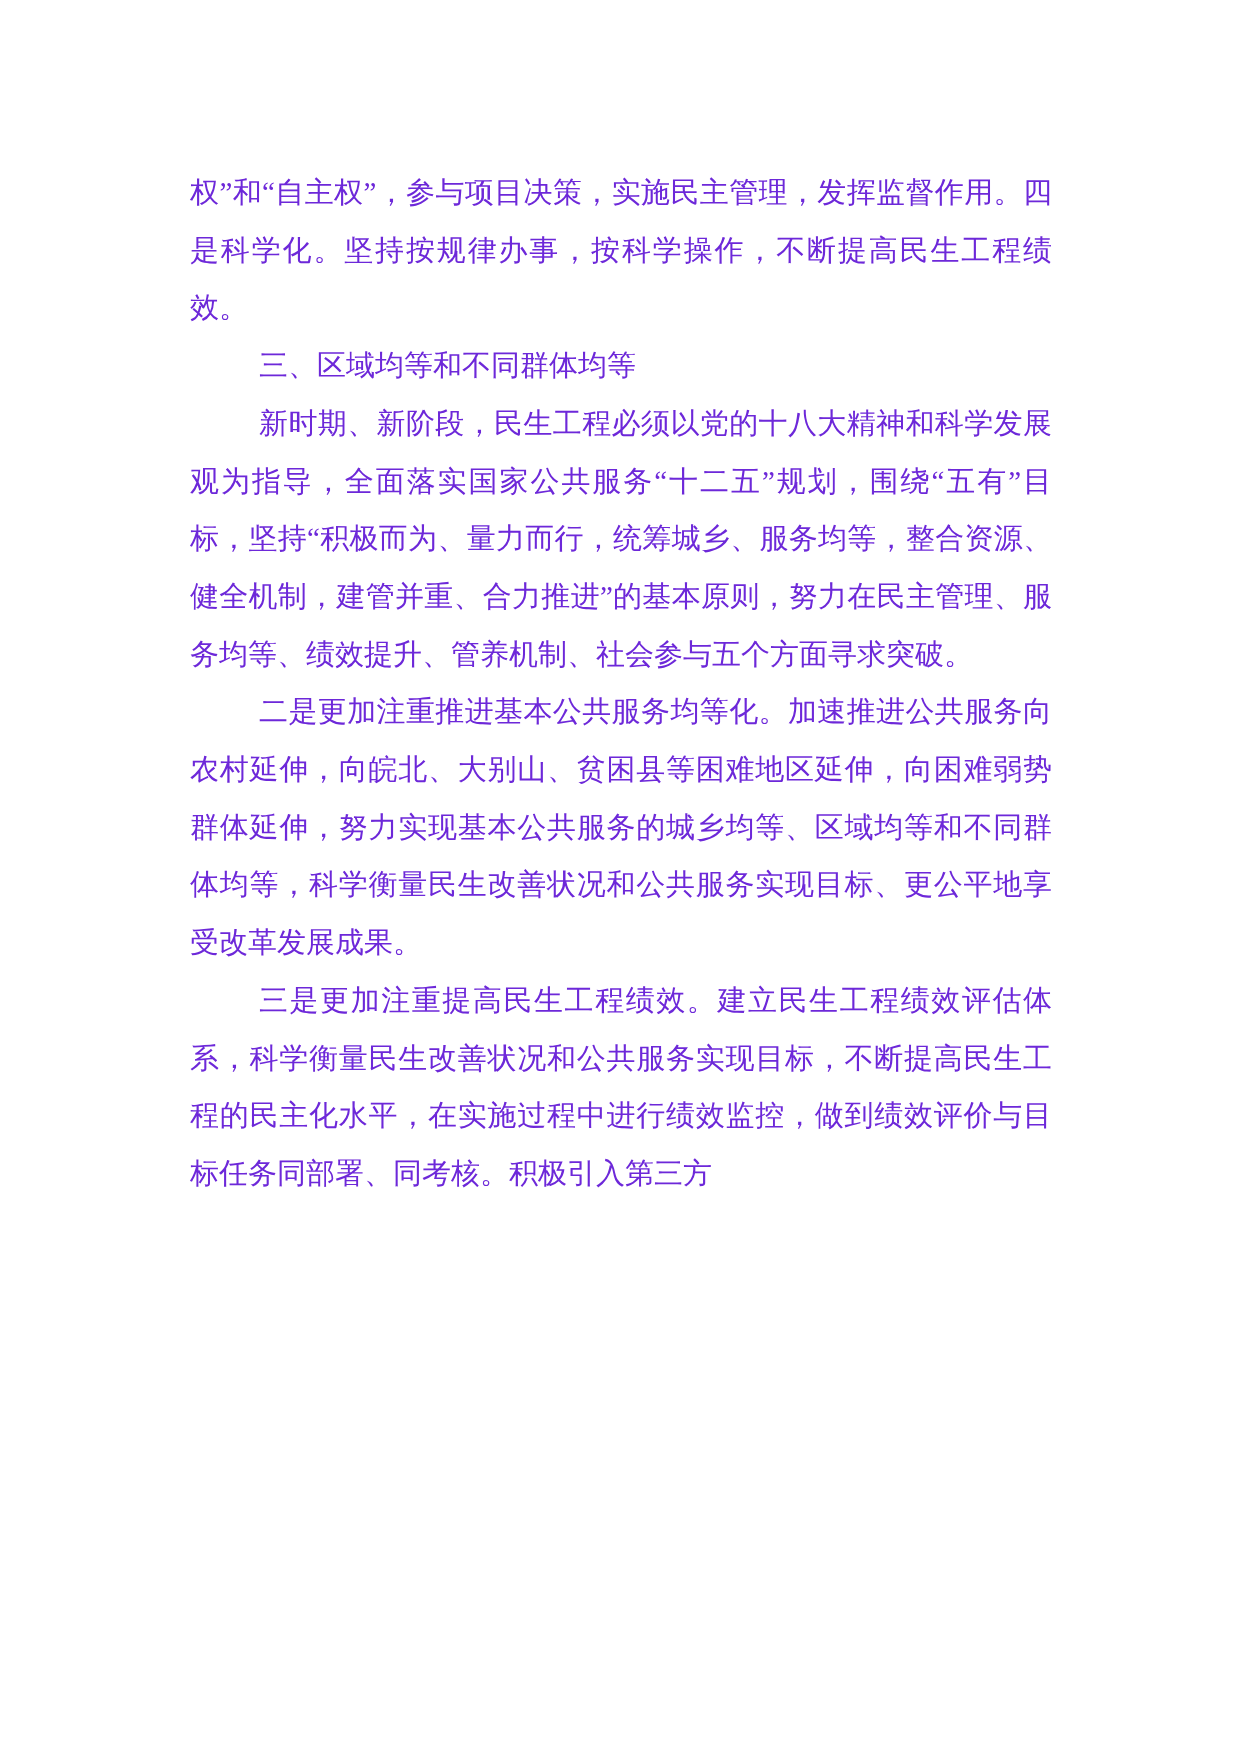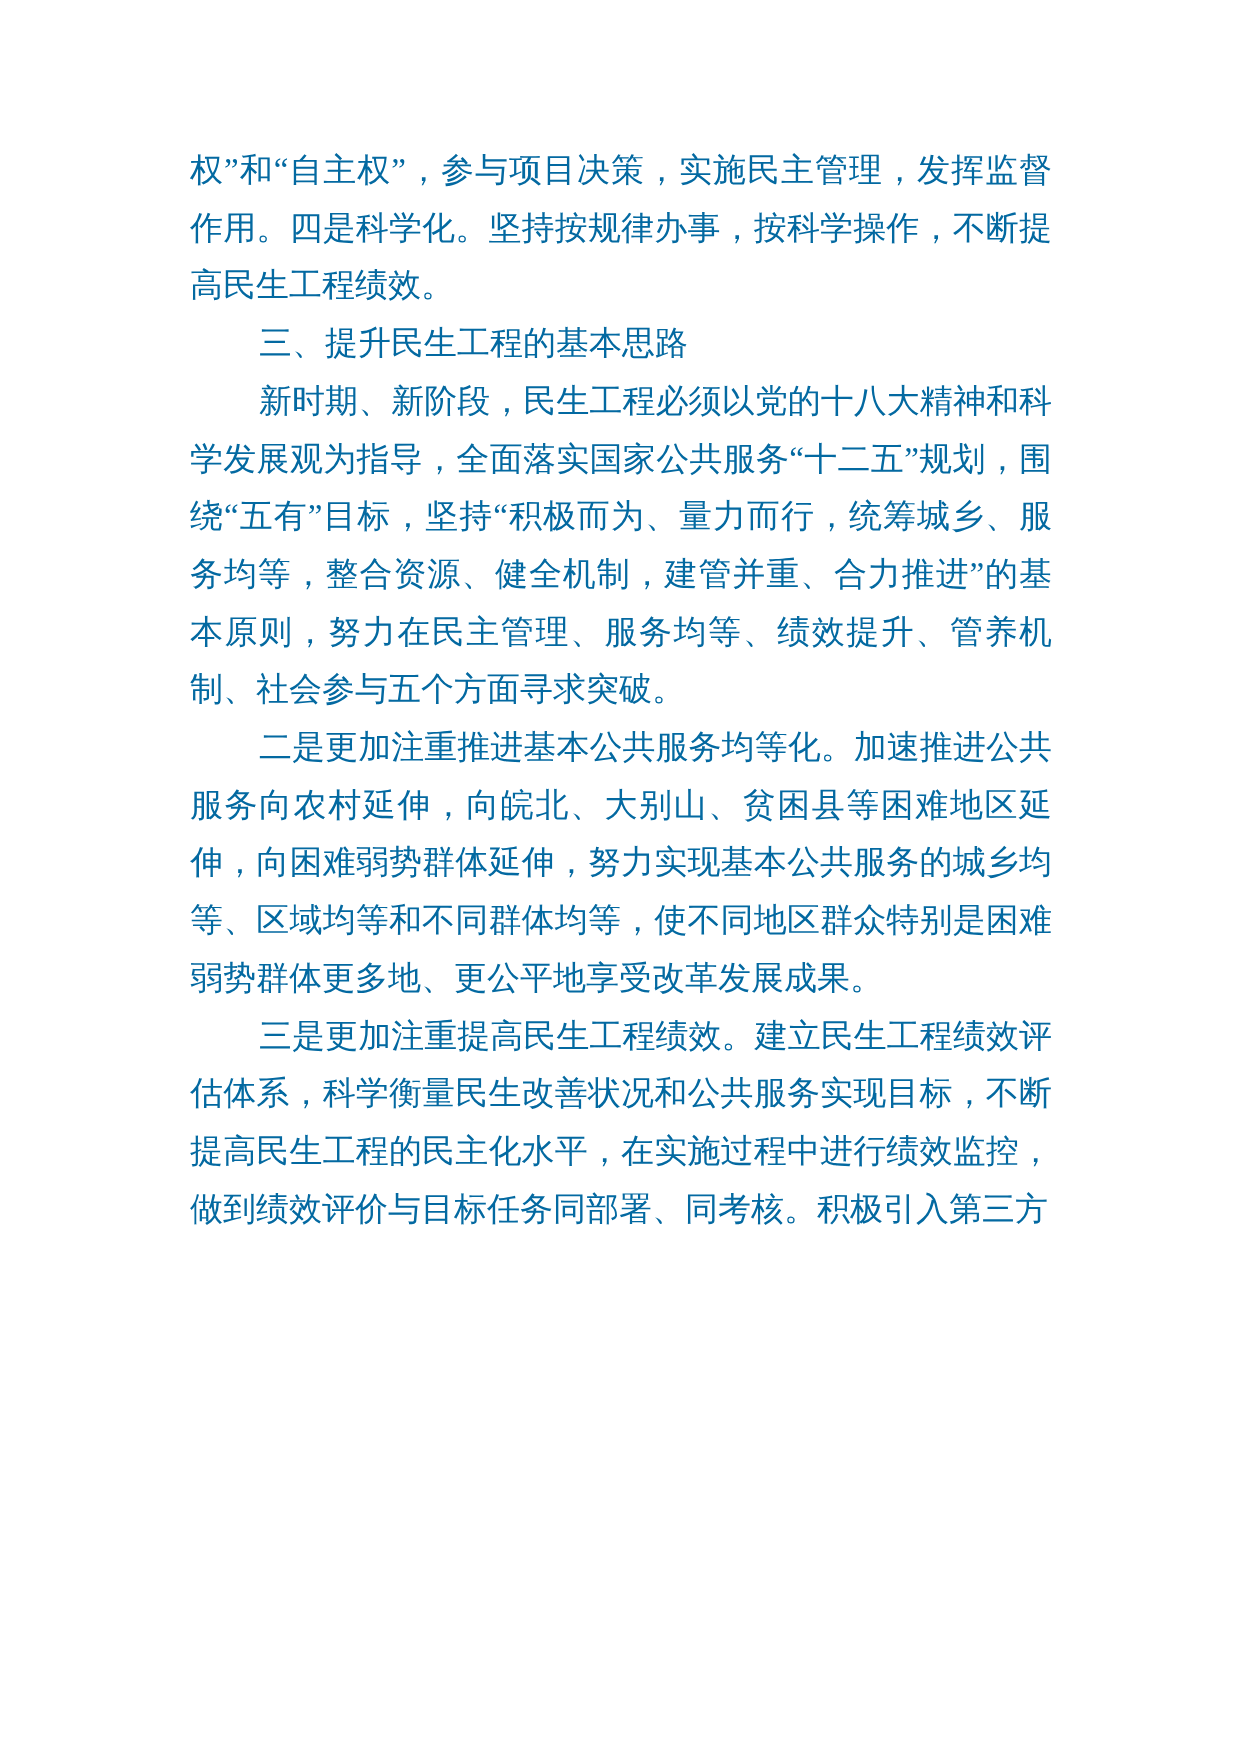--- a/index.html
+++ b/index.html
@@ -10,43 +10,43 @@
   .page {
     position: relative;
     width: 1241px;
     height: 1754px;
     background: #ffffff;
     overflow: hidden;
   }
   .page-body {
     position: absolute;
     left: 190px;
-    top: 142px;
+    top: 164px;
     width: 862px;
     font-family: "Liberation Serif", "DejaVu Serif", serif;
-    font-size: 33px;
+    font-size: 29px;
     line-height: 57.7px;
-    color: #0369a1;
+    color: #6d28d9;
     text-align: justify;
     letter-spacing: 0;
     word-break: normal;
     line-break: strict;
   }
   .page-body p {
     margin: 0;
     padding: 0;
   }
   .page-body p.indent {
     text-indent: 69px;
   }
 </style>
 </head>
 <body>
 
 <div class="page">
   <div class="page-body">
       <p>权”和“自主权”，参与项目决策，实施民主管理，发挥监督作用。四是科学化。坚持按规律办事，按科学操作，不断提高民生工程绩效。</p>
-      <p class="indent">三、提升民生工程的基本思路</p>
+      <p class="indent">三、区域均等和不同群体均等</p>
       <p class="indent">新时期、新阶段，民生工程必须以党的十八大精神和科学发展观为指导，全面落实国家公共服务“十二五”规划，围绕“五有”目标，坚持“积极而为、量力而行，统筹城乡、服务均等，整合资源、健全机制，建管并重、合力推进”的基本原则，努力在民主管理、服务均等、绩效提升、管养机制、社会参与五个方面寻求突破。</p>
-      <p class="indent">二是更加注重推进基本公共服务均等化。加速推进公共服务向农村延伸，向皖北、大别山、贫困县等困难地区延伸，向困难弱势群体延伸，努力实现基本公共服务的城乡均等、区域均等和不同群体均等，使不同地区群众特别是困难弱势群体更多地、更公平地享受改革发展成果。</p>
+      <p class="indent">二是更加注重推进基本公共服务均等化。加速推进公共服务向农村延伸，向皖北、大别山、贫困县等困难地区延伸，向困难弱势群体延伸，努力实现基本公共服务的城乡均等、区域均等和不同群体均等，科学衡量民生改善状况和公共服务实现目标、更公平地享受改革发展成果。</p>
       <p class="indent">三是更加注重提高民生工程绩效。建立民生工程绩效评估体系，科学衡量民生改善状况和公共服务实现目标，不断提高民生工程的民主化水平，在实施过程中进行绩效监控，做到绩效评价与目标任务同部署、同考核。积极引入第三方</p>
     </div>
 </div>
 
 </body></html>

